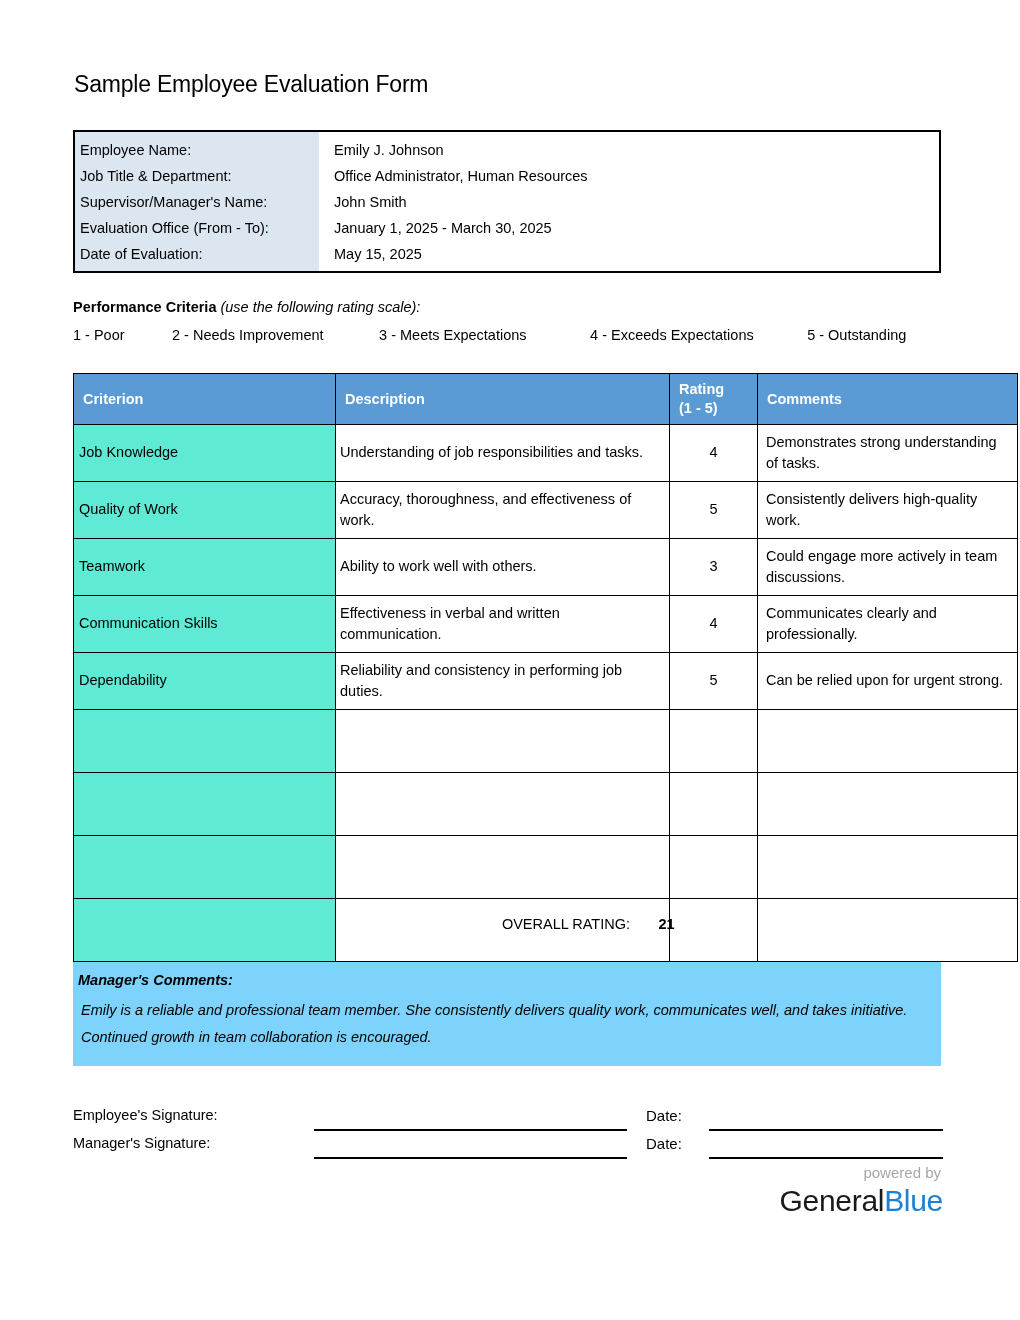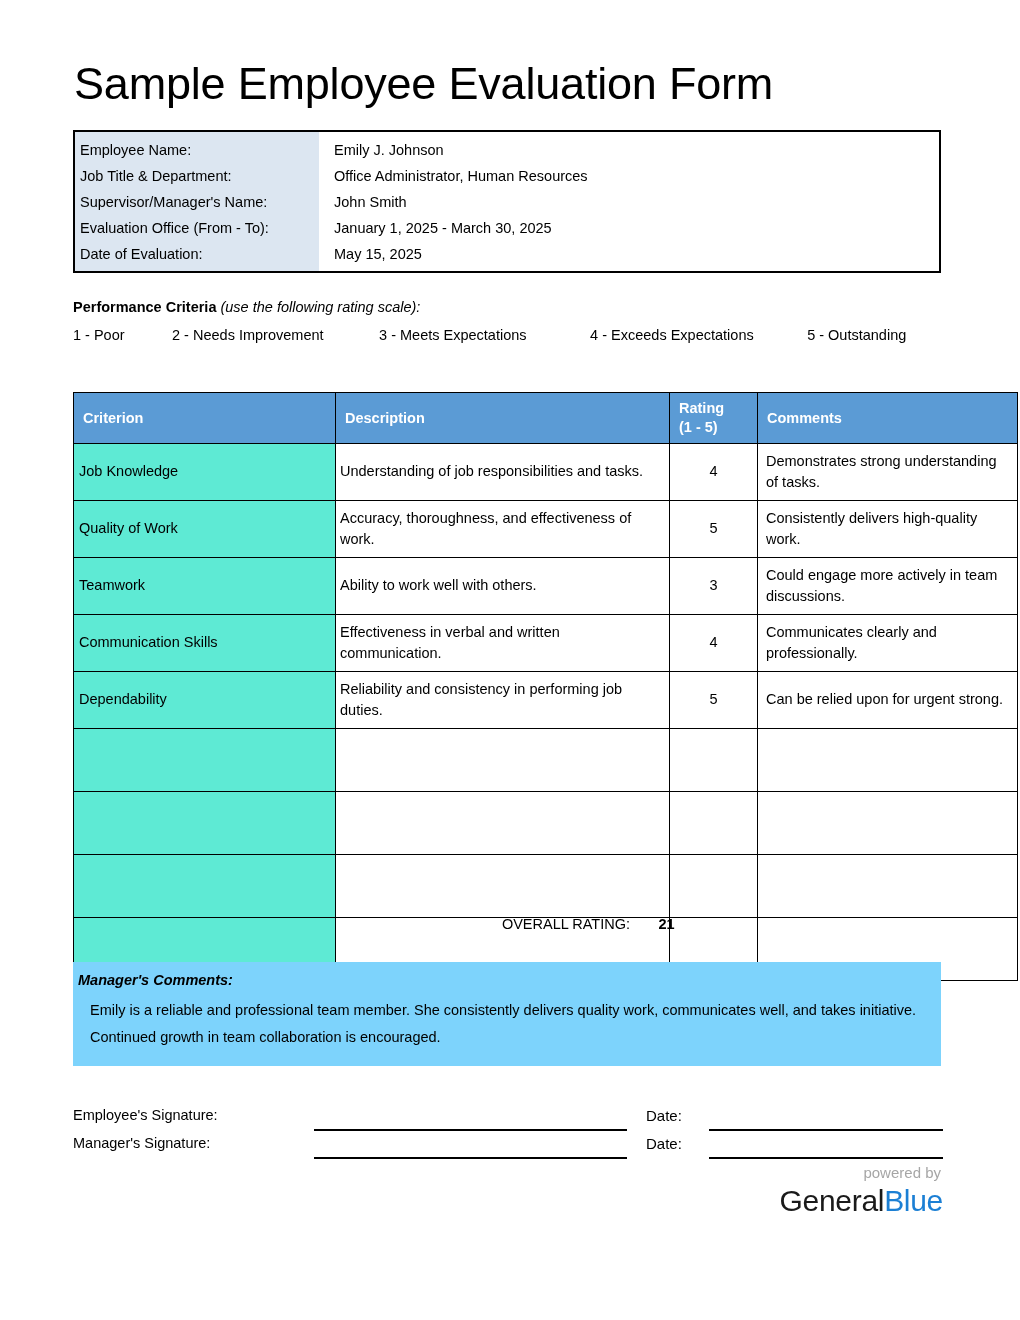--- a/index.html
+++ b/index.html
@@ -21,21 +21,21 @@
     width: 1020px;
     height: 1320px;
     background: #fff;
   }
 
   
   .title {
     position: absolute;
     left: 74px;
     top: 62px;
-    font-size: 45px;
+    font-size: 23px;
     font-weight: 400;
     letter-spacing: -0.2px;
     line-height: 44px;
     white-space: nowrap;
   }
 
   
   .info-table {
     position: absolute;
     left: 73px;
@@ -84,21 +84,21 @@
     width: 870px;
     font-size: 14.5px;
     white-space: nowrap;
   }
   .scale-item { display: inline-block; }
 
   
   .crit-table {
     position: absolute;
     left: 73px;
-    top: 392px;
+    top: 373px;
     width: 868px;
     border-collapse: collapse;
     table-layout: fixed;
   }
   .crit-table th, .crit-table td {
     border: 1.6px solid #000;
     font-size: 14.5px;
     vertical-align: middle;
     padding: 4px 7px;
   }
@@ -162,25 +162,26 @@
     position: absolute;
     left: 0;
     top: 10px;
     padding-left: 5px;
     font-size: 14.5px;
     font-weight: bold;
     font-style: italic;
   }
   .comments-body {
     position: absolute;
-    left: 12px;
+    left: 3px;
     top: 35px;
     width: 840px;
     padding-left: 5px;
     font-size: 14.5px;
+    font-style: italic;
     line-height: 27px;
   }
 
   
   .sig-block {
     position: absolute;
     left: 73px;
     top: 1103px;
     width: 870px;
     height: 62px;

